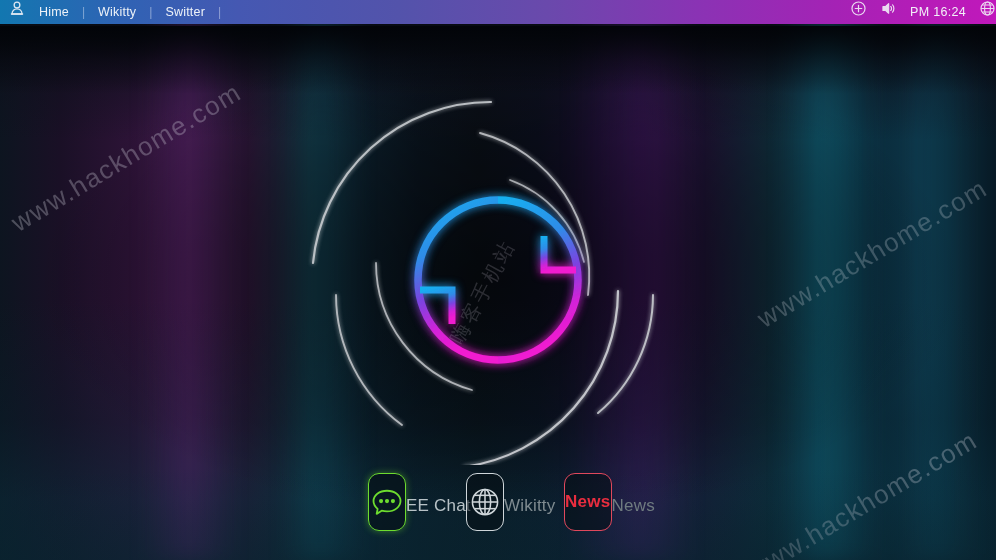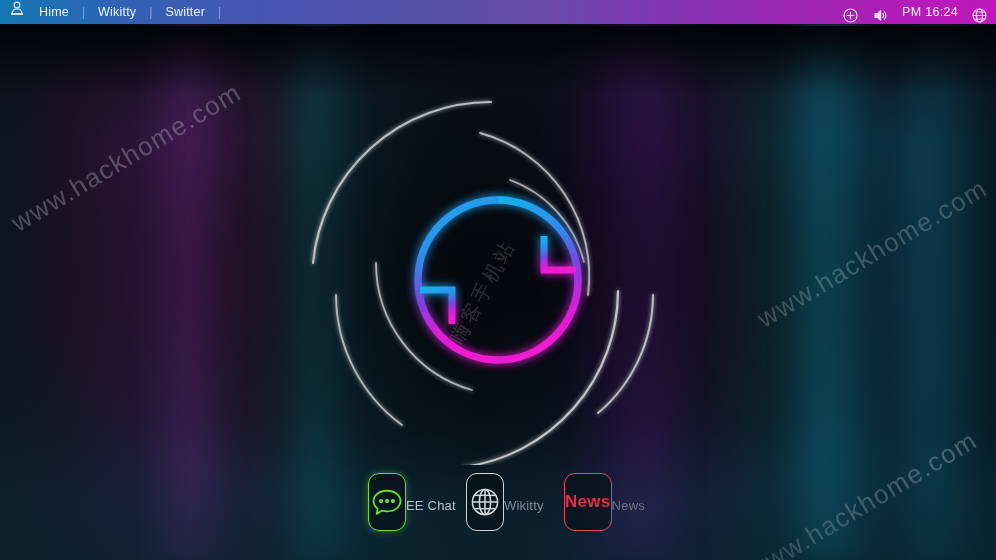--- a/index.html
+++ b/index.html
@@ -87,21 +87,21 @@
       #8a33b4 70%,
       #a522b5 84%,
       #b81bb8 94%,
       #c018bb 100%);
     display:flex; align-items:center;
     z-index:40;
     font-size:12.5px;
     color:#e9eef6;
   }
   .tb-left { display:flex; height:100%; padding-left:9px; }
-  .tb-right { margin-left:auto; display:flex; align-items:flex-end; height:100%; padding-right:8px; gap:13px; }
+  .tb-right { margin-left:auto; display:flex; align-items:flex-start; height:100%; padding-right:0; gap:13px; }
   .tb-user-icon { width:16px; height:16px; margin-right:12px; display:block; opacity:.95; }
   .tb-item {
     color:#edf2f8;
     padding:0 2px;
     letter-spacing:.2px;
     line-height:24px;
     white-space:nowrap;
   }
   .tb-sep {
     color:rgba(235,240,250,0.45);
@@ -179,21 +179,21 @@
   .dock-tile {
     width:58px; height:58px;
     border-radius:11px;
     border:1.6px solid #888;
     background:rgba(6,14,20,0.55);
     display:flex; align-items:center; justify-content:center;
   }
   .dock-tile svg { display:block; }
   .dock-label {
     margin-top:7px;
-    font-size:13px;
+    font-size:17px;
     color:#9aa6ab;
     letter-spacing:.2px;
     white-space:nowrap;
     text-align:center;
   }
   .news-text {
     font-size:17px;
     font-weight:bold;
     letter-spacing:.3px;
   }

